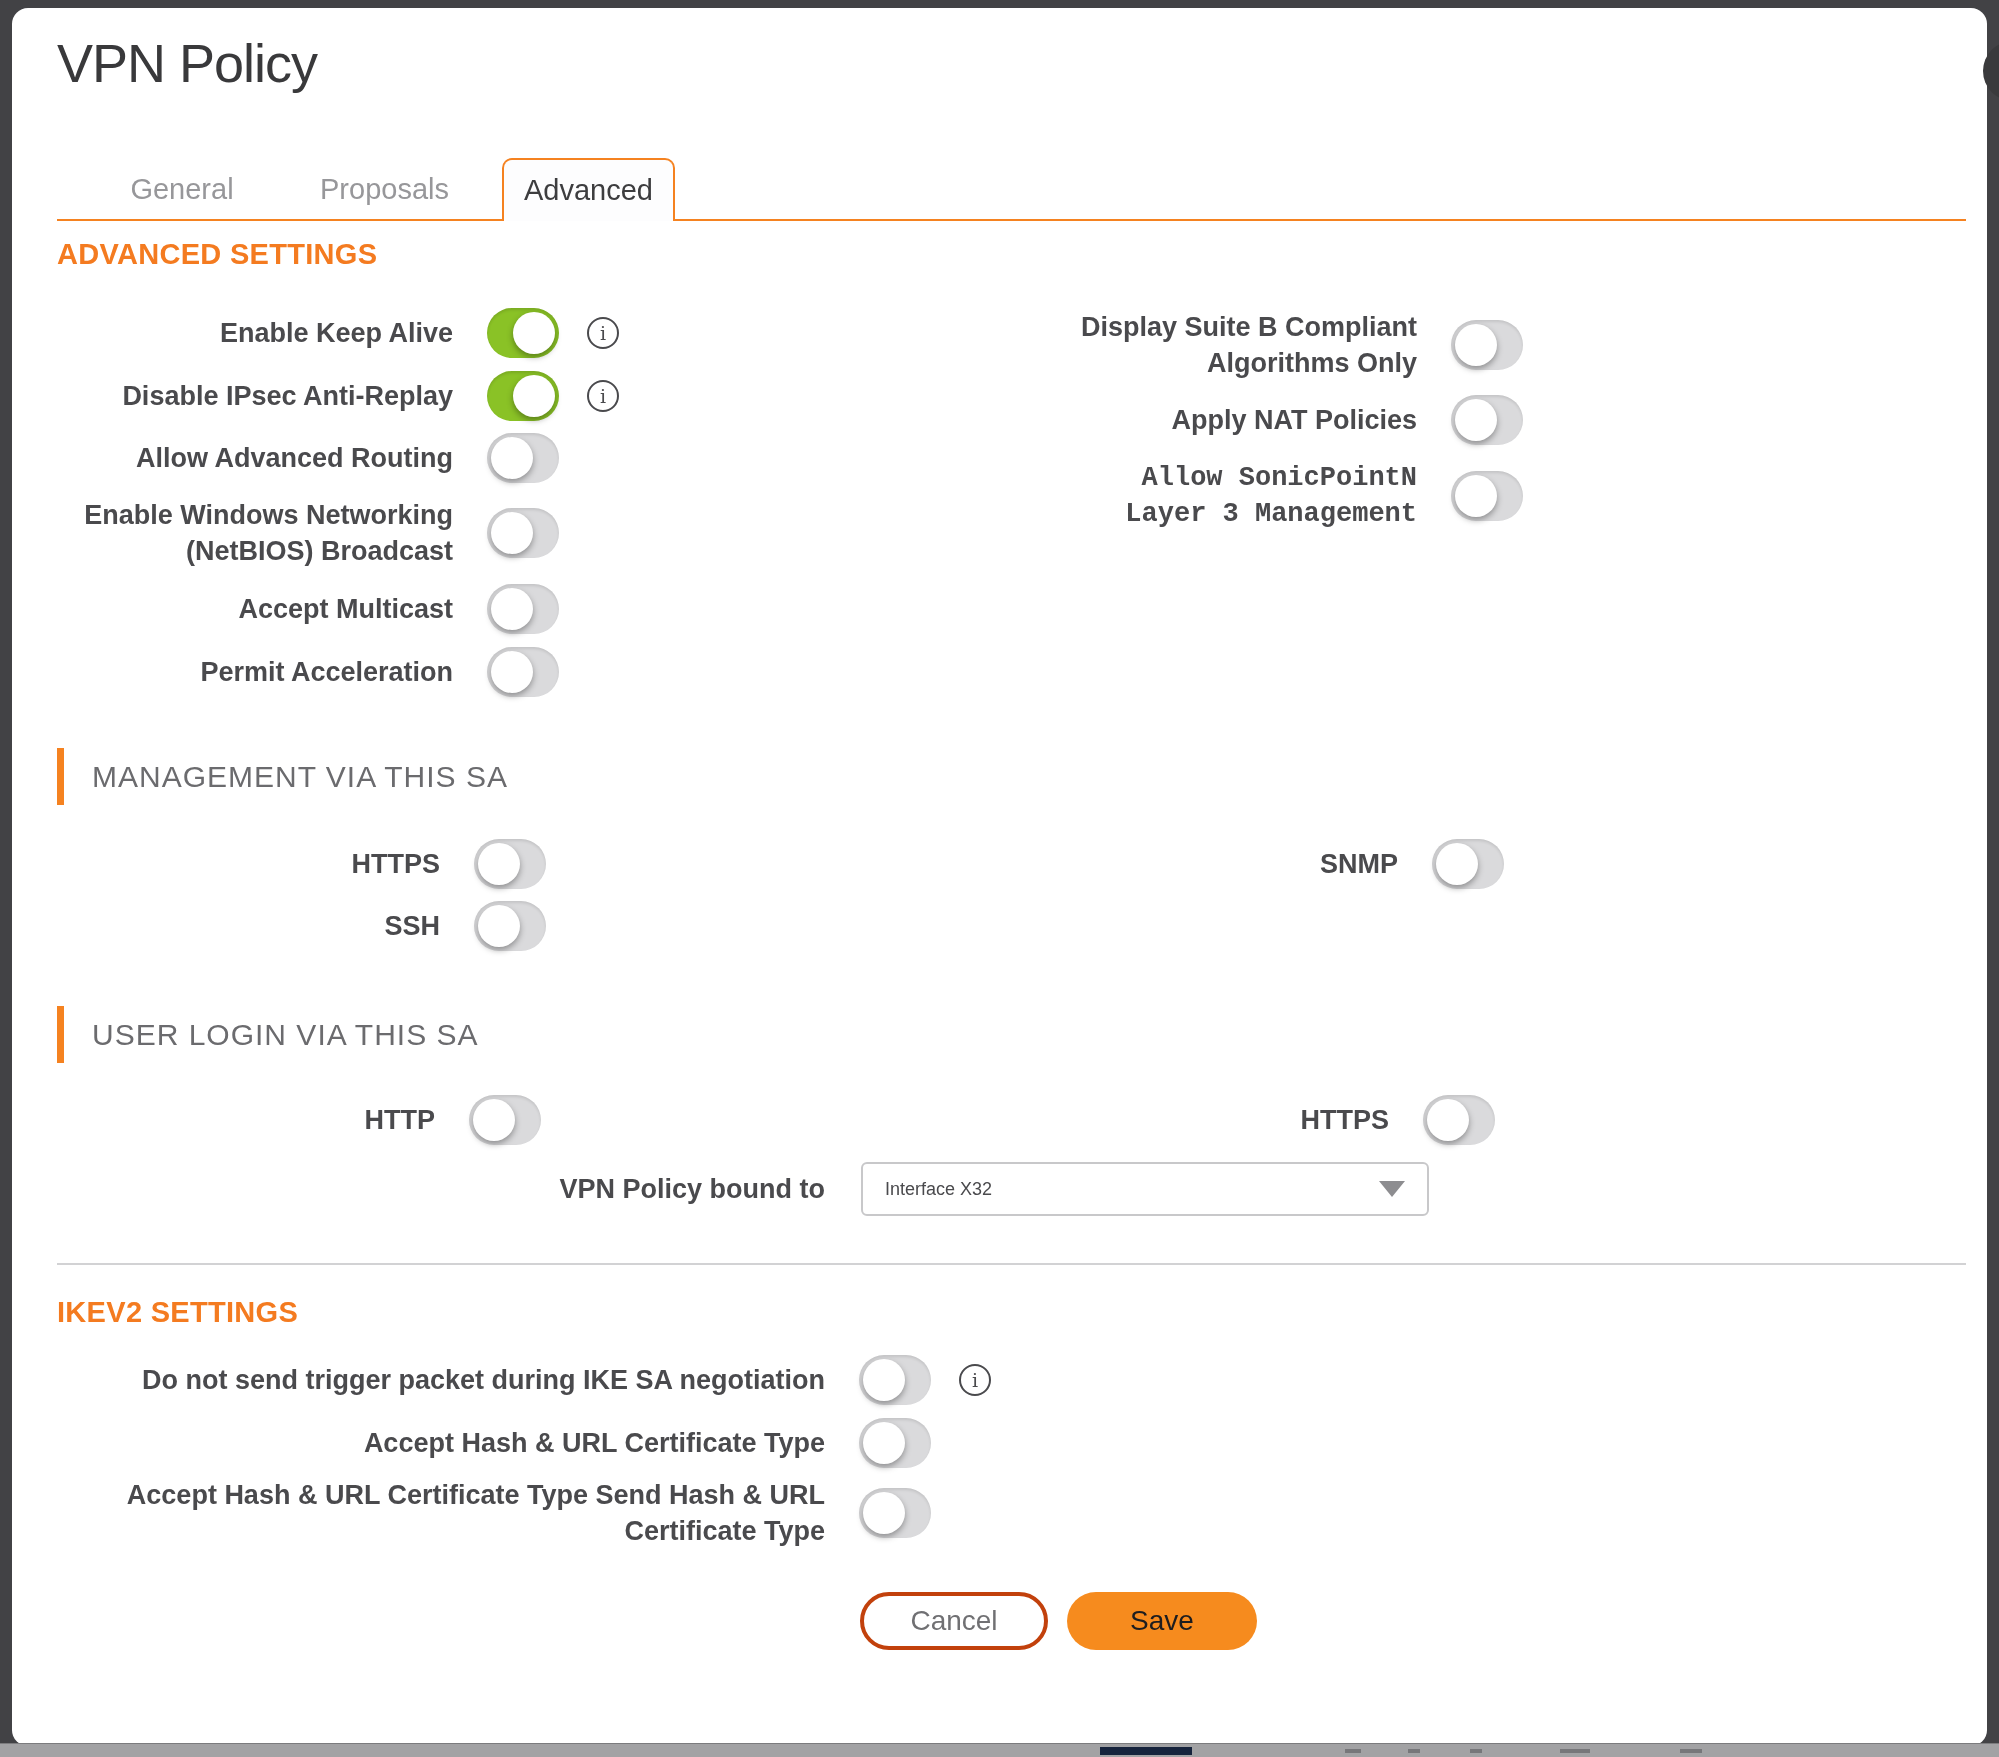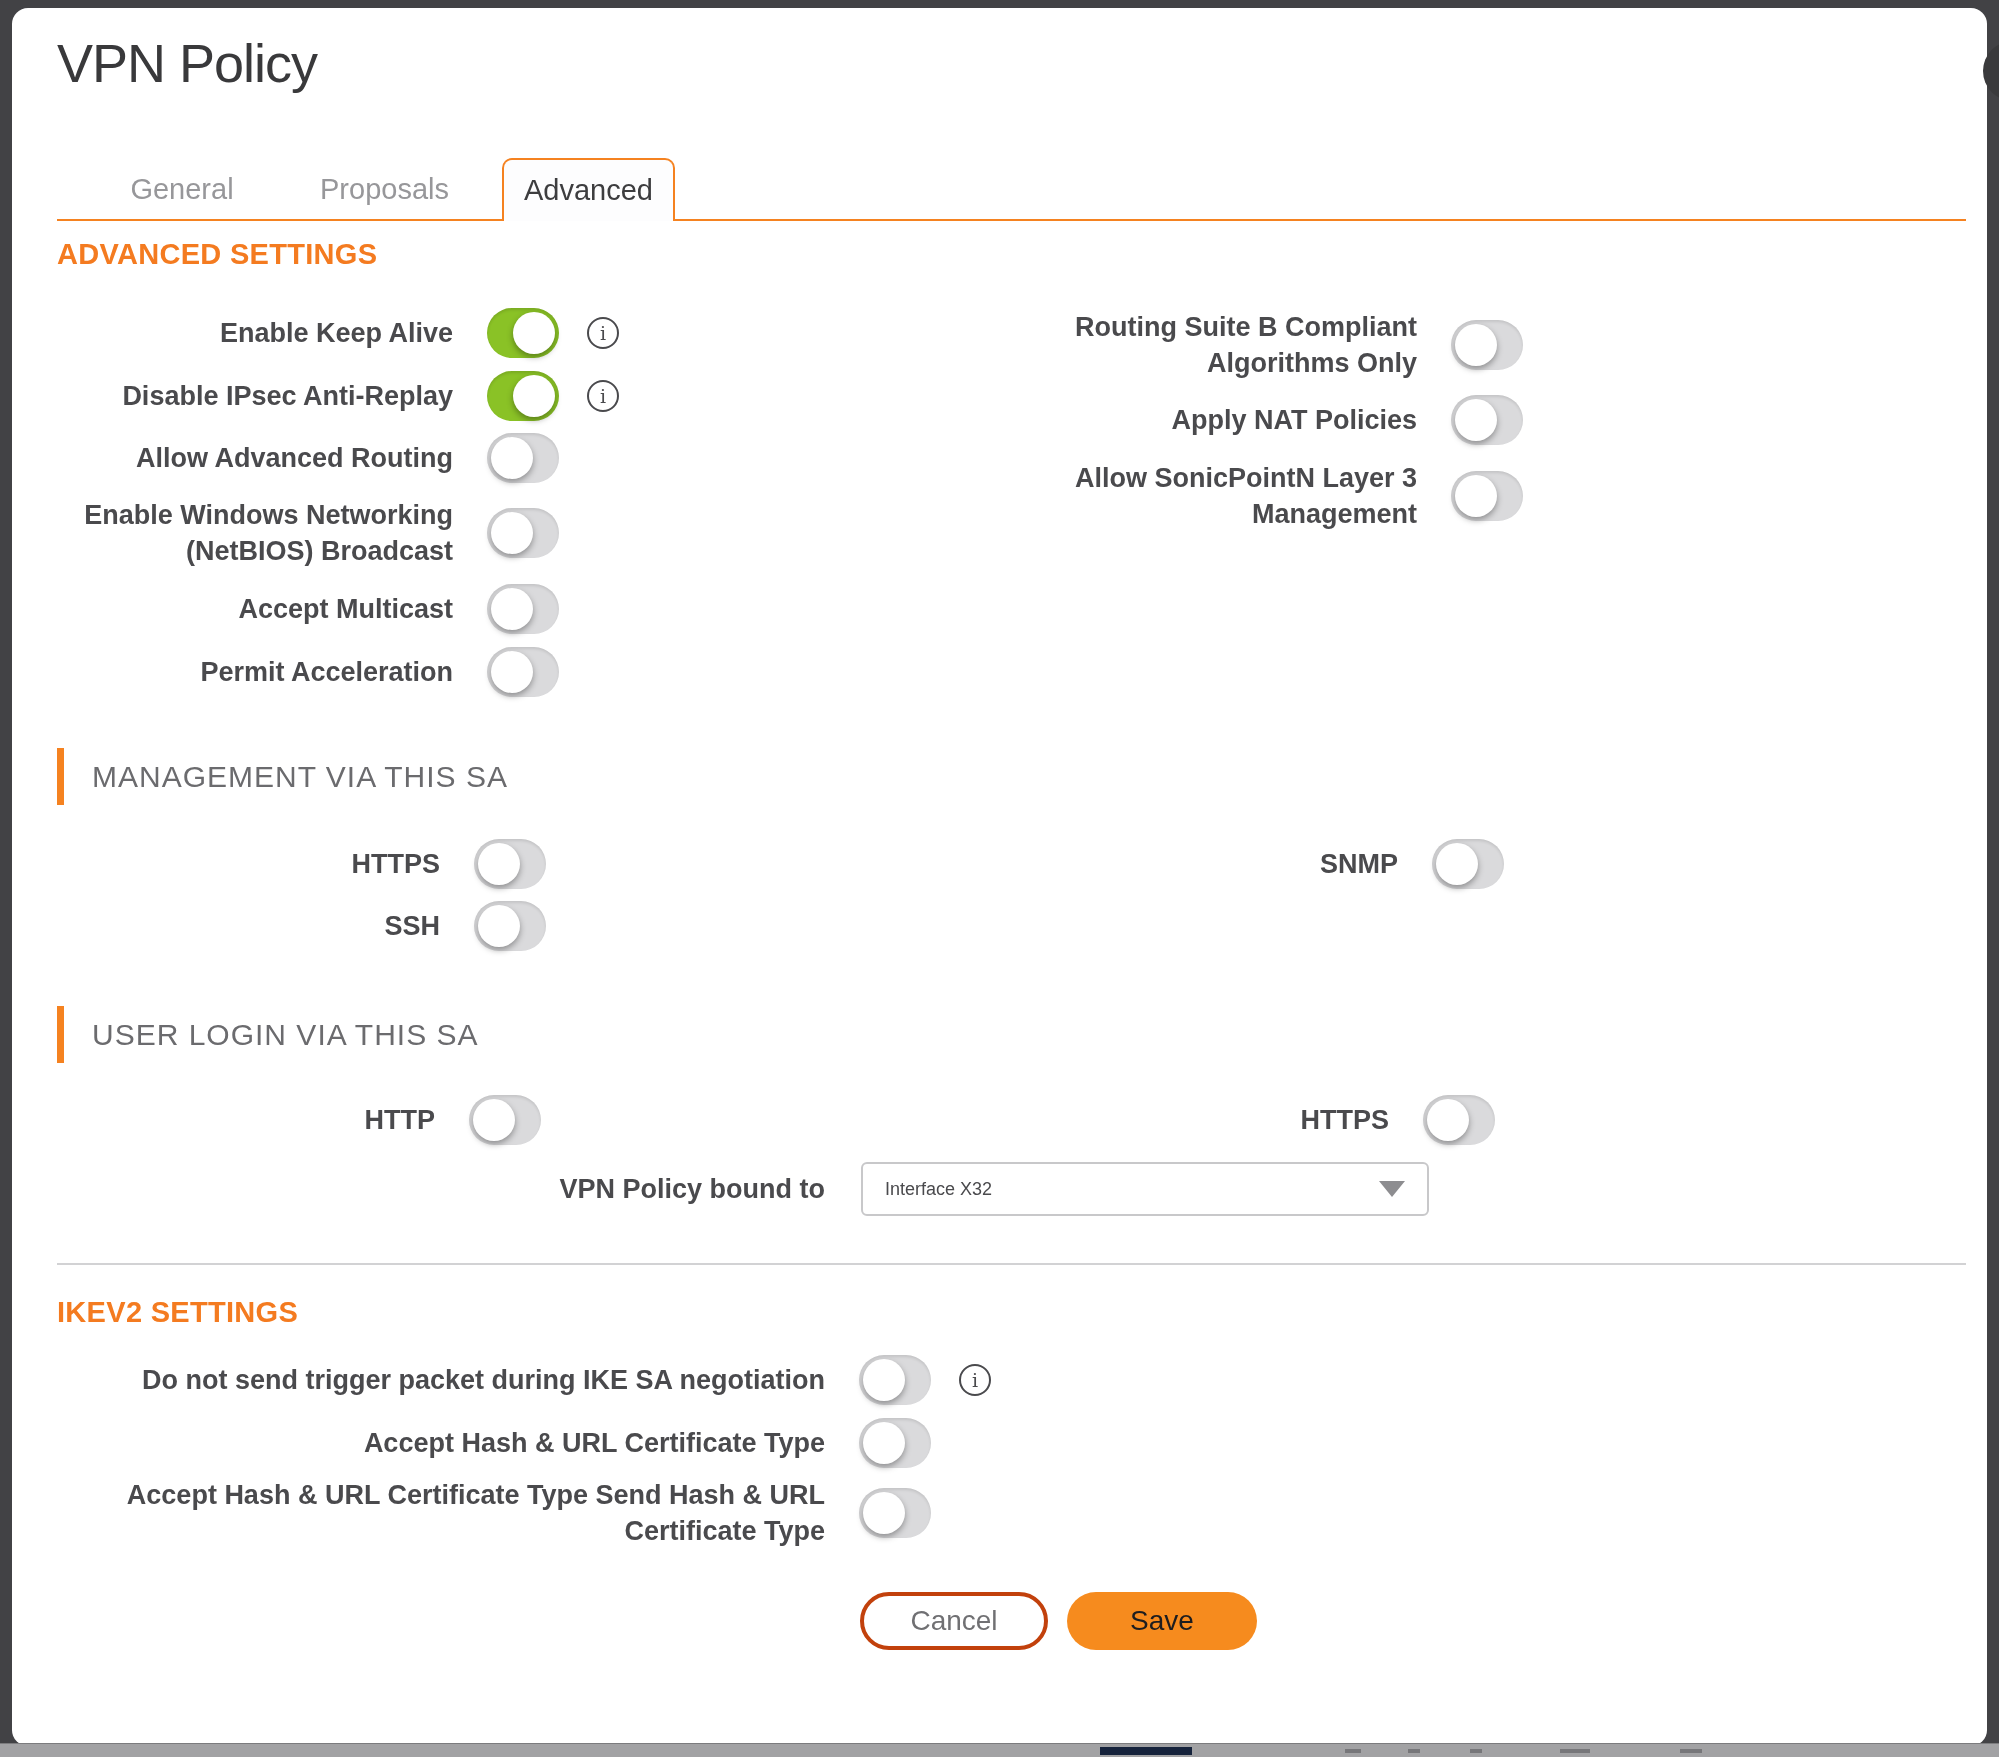--- a/index.html
+++ b/index.html
@@ -70,21 +70,21 @@
   .lcol{left:45px;}  .lcol .label{width:396px;}
   .rcol{left:1060px;} .rcol .label{width:345px;}
   .mgcol .label{width:383px;}
   .ucol .label{width:378px;}
   .rcol2 .label{width:326px;}
   .rcol3 .label{width:317px;}
   .ikecol{left:45px;} .ikecol .label{width:768px;}
 
   .r-adv1{top:289px;} .r-adv2{top:352px;} .r-adv3{top:414px;}
   .r-adv4{top:482px;} .r-adv5{top:565px;} .r-adv6{top:628px;}
-  .r-suiteb{top:294px;} .r-nat{top:376px;} .r-sonicpoint{top:445px;}
+  .r-suiteb{top:294px;} .r-nat{top:376px;} .r-sonicpoint{top:445px;font-family:Liberation Mono, monospace;}
   .r-https-m{top:820px;} .r-ssh{top:882px;} .r-snmp{top:820px;}
   .r-http-u{top:1076px;} .r-https-u{top:1076px;}
   .r-bound{top:1145px;}
   .r-ike1{top:1336px;} .r-ike2{top:1399px;} .r-ike3{top:1462px;}
 
   
   .toggle{
     width:72px;height:50px;border-radius:25px;background:#dadadc;
     position:relative;flex:0 0 auto;margin-left:34px;cursor:pointer;
     box-shadow:inset 0 2px 3px rgba(0,0,0,0.10);
@@ -177,21 +177,21 @@
     </div>
 
     <div class="row lcol r-adv6">
       <div class="label">Permit Acceleration</div>
       <div class="toggle off">
           <div class="knob"></div>
         </div>
     </div>
 
     <div class="row rcol two-line-row r-suiteb">
-      <div class="label">Routing Suite B Compliant Algorithms Only</div>
+      <div class="label">Display Suite B Compliant Algorithms Only</div>
       <div class="toggle off">
           <div class="knob"></div>
         </div>
     </div>
 
     <div class="row rcol r-nat">
       <div class="label">Apply NAT Policies</div>
       <div class="toggle off">
           <div class="knob"></div>
         </div>

